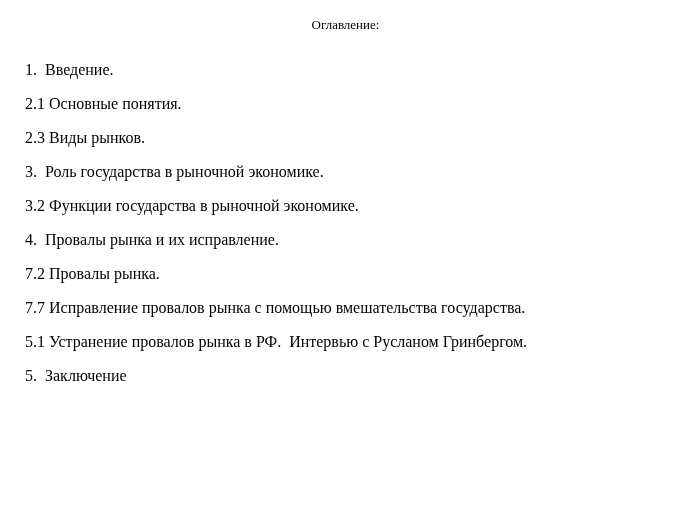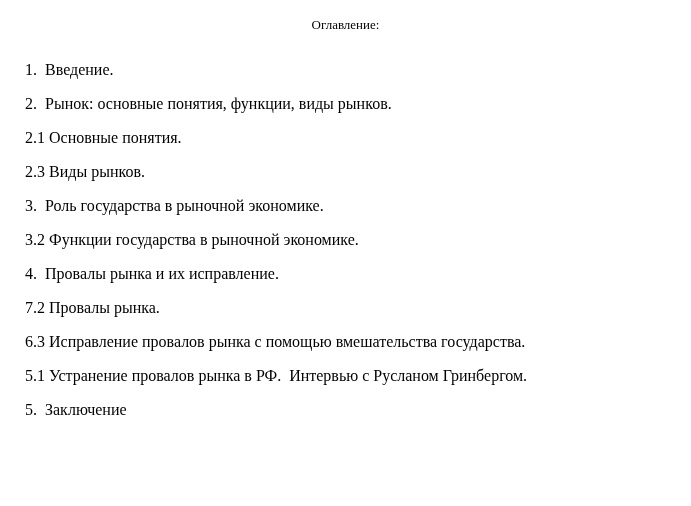--- a/index.html
+++ b/index.html
@@ -38,24 +38,23 @@
   }
 </style>
 </head>
 <body>
 
 <div class="page">
   <div class="toc-title">Оглавление:</div>
 
   <div class="toc-list">
     <div class="toc-item">1.  Введение.</div>
-    <div class="toc-item">2.  Рынок: основные понятия, функции, виды рынков.</div>
     <div class="toc-item">2.1 Основные понятия.</div>
     <div class="toc-item">2.3 Виды рынков.</div>
     <div class="toc-item">3.  Роль государства в рыночной экономике.</div>
     <div class="toc-item">3.2 Функции государства в рыночной экономике.</div>
     <div class="toc-item">4.  Провалы рынка и их исправление.</div>
     <div class="toc-item">7.2 Провалы рынка.</div>
-    <div class="toc-item">6.3 Исправление провалов рынка с помощью вмешательства государства.</div>
+    <div class="toc-item">7.7 Исправление провалов рынка с помощью вмешательства государства.</div>
     <div class="toc-item">5.1 Устранение провалов рынка в РФ.  Интервью с Русланом Гринбергом.</div>
     <div class="toc-item">5.  Заключение</div>
   </div>
 </div>
 
 </body></html>

